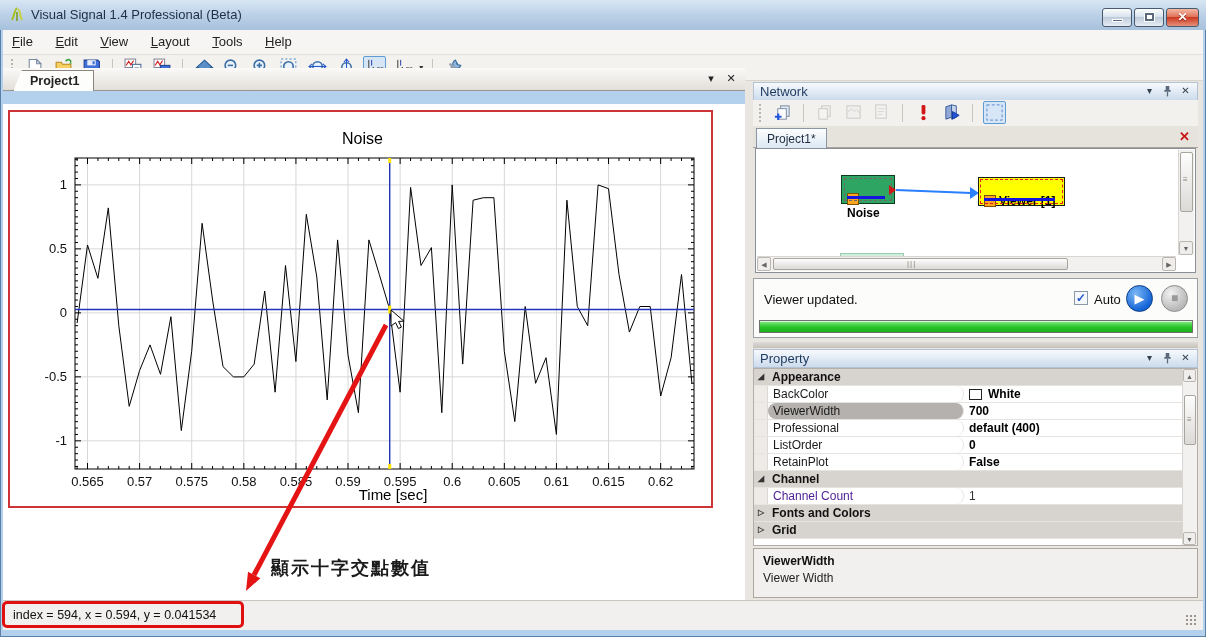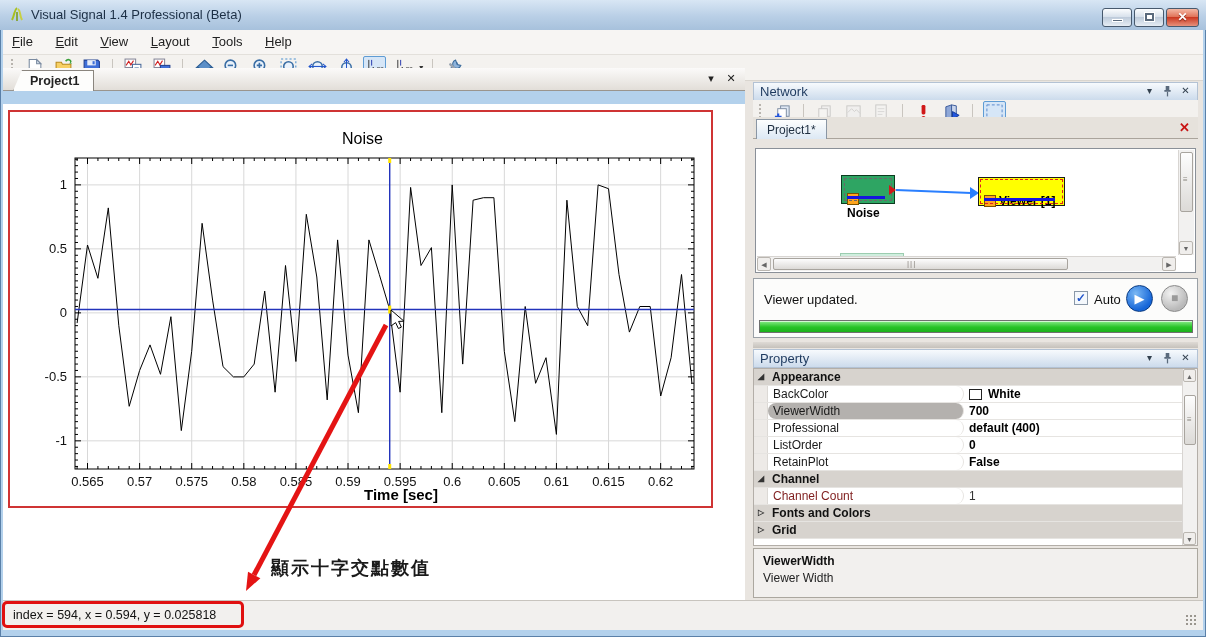--- a/index.html
+++ b/index.html
@@ -33,29 +33,29 @@
   .caret{font-size:8px;color:#333;vertical-align:top;line-height:25px;}
   
   .doc-tabbar{position:absolute;left:3px;top:68px;width:742px;height:23px;background:linear-gradient(#fbfaf9,#e2ded8);border-bottom:1px solid #9a958e;}
   .doc-tab{position:absolute;left:10px;top:2px;height:21px;padding:3px 14px 0 16px;background:#fdfdfc;border:1px solid #8a857e;border-bottom:none;
            font-size:12.5px;font-weight:bold;color:#222;clip-path:polygon(9px 0,100% 0,100% 100%,0 100%);}
   .tabbar-btn{position:absolute;top:4px;font-size:11px;color:#222;width:16px;text-align:center;}
   .doc-canvas{position:absolute;left:3px;top:104px;width:742px;height:496px;background:#fff;overflow:hidden;}
   .viewer-frame{position:absolute;left:5px;top:6px;width:705px;height:398px;border:2px solid #cf3434;background:#fff;}
   #chart-svg{position:absolute;left:0;top:0;}
   .chart-title{position:absolute;left:0;top:18px;width:705px;text-align:center;font-size:16px;color:#000;}
-  .chart-xlabel{position:absolute;left:81px;top:374px;width:620px;text-align:center;font-size:15px;color:#000;font-weight:bold;}
+  .chart-xlabel{position:absolute;left:73px;top:374px;width:620px;text-align:center;font-size:15px;color:#000;}
   .cjk-annotation{position:absolute;left:268px;top:452px;font-size:18px;font-weight:600;color:#1a1a1a;letter-spacing:2px;}
   
   .right-panel{position:absolute;left:745px;top:81px;width:458px;height:519px;background:#e9e5e0;}
   .panel-header{position:absolute;left:8px;width:445px;height:19px;background:linear-gradient(#f7fafd,#ccdbec);
                 border:1px solid #b3c2d4;font-size:13px;color:#1e3a5f;padding:1px 6px;}
   .ph-btn{position:absolute;top:2px;width:15px;text-align:center;font-size:10px;color:#33414f;}
   .net-toolbar{position:absolute;left:8px;top:19px;width:445px;height:26px;background:#f3f1ee;padding-left:6px;}
-  .net-tabrow{position:absolute;left:8px;top:36px;width:445px;height:22px;background:#e6e2dc;border-bottom:1px solid #aaa49c;}
+  .net-tabrow{position:absolute;left:8px;top:45px;width:445px;height:22px;background:#e6e2dc;border-bottom:1px solid #aaa49c;}
   .net-tab{position:absolute;left:3px;top:2px;height:20px;padding:3px 10px 0 10px;background:linear-gradient(#fdfefe,#dce8f4);
            border:1px solid #8a96a4;border-bottom:none;font-size:12px;color:#1e2e40;}
   .net-tab-close{position:absolute;right:8px;top:3px;color:#c81414;font-weight:bold;font-size:13px;}
   .net-canvas{position:absolute;left:10px;top:67px;width:441px;height:125px;background:#fff;border:1px solid #8a9098;}
   .node{position:absolute;height:29px;padding:16px 6px 0 5px;font-size:12px;font-weight:600;color:#000;}
   .node .node-icon{display:inline-block;width:12px;height:12px;background:#ffa51e;border:1px solid #7a5200;vertical-align:-2px;margin-right:3px;}
   .node .node-underline{position:absolute;left:5px;right:9px;bottom:4px;height:3px;background:#1515dd;}
   .node-noise{left:85px;top:26px;width:54px;background:#2ea563;border:1px solid #0c3c20;outline:1px dashed #6a6a6a;outline-offset:-4px;}
   .node-viewer{left:222px;top:28px;width:87px;background:#ffff00;border:1px solid #1a1a1a;outline:1px dashed #e02020;outline-offset:-3px;}
   .port-out{position:absolute;right:-7px;top:9px;width:0;height:0;border:5px solid transparent;border-left:7px solid #d01818;}
@@ -80,21 +80,21 @@
   
   .prop-grid{position:absolute;left:8px;top:287px;width:445px;height:178px;background:#fff;border:1px solid #b3aea8;}
   .prow{position:relative;display:flex;height:17px;border-bottom:1px solid #e6e4e1;background:#fff;font-size:12px;line-height:15px;}
   .prow .ind{width:14px;background:#edeae7;border-right:1px solid #dcd9d5;flex:none;}
   .prow .plabel{width:196px;padding:1px 5px;border-right:1px solid #e6e4e1;color:#1a1a1a;flex:none;overflow:hidden;border-radius:8px;}
   .prow .pvalue{flex:1;padding:1px 5px;font-weight:bold;color:#000;overflow:hidden;}
   .prow.selrow .plabel{background:#b4b1ae;}
   .prow.category{background:#d7d3ce;font-weight:bold;color:#111;}
   .prow.category .exp{width:14px;text-align:center;font-size:8px;line-height:16px;color:#333;flex:none;}
   .prow.category .cat-label{padding:1px 4px;}
-  .prow .graylabel{color:#7f1d1d;}
+  .prow .graylabel{color:#4c1d95;}
   .prow .val-normal{font-weight:normal;color:#333;}
   .swatch{display:inline-block;width:13px;height:11px;background:#fff;border:1px solid #222;vertical-align:-2px;margin-right:6px;}
   .pg-scroll{position:absolute;right:0;top:0;width:15px;height:176px;background:#f2f1f0;border-left:1px solid #d8d5d2;}
   .prop-desc{position:absolute;left:8px;top:467px;width:445px;height:50px;background:#f2f0ee;border:1px solid #aba79f;padding:5px 9px;}
   .pd-name{font-size:12px;font-weight:bold;color:#111;}
   .pd-text{font-size:12px;color:#222;margin-top:3px;}
   
   .statusbar{position:absolute;left:3px;right:3px;top:600px;height:30px;background:#f2f0ee;border-top:1px solid #c8c4be;}
   .sb-readout{position:absolute;left:10px;top:7px;font-size:12.5px;color:#111;}
   .sb-grip2{position:absolute;right:6px;bottom:4px;width:12px;height:12px;
@@ -643,21 +643,21 @@
       </div>
     </div>
 
     <div class="prop-desc">
       <div class="pd-name">ViewerWidth</div>
       <div class="pd-text">Viewer Width</div>
     </div>
   </div>
 
   <div class="statusbar">
-    <span class="sb-readout">index = 594, x = 0.594, y = 0.025818</span>
+    <span class="sb-readout">index = 594, x = 0.594, y = 0.041534</span>
     <span class="sb-grip2"></span>
   </div>
   <div class="red-box"></div>
 
   <svg class="overlay" width="1206" height="637">
     <line x1="386" y1="325" x2="254" y2="575" stroke="#e41414" stroke-width="5"></line>
     <polygon points="246,591 260.4,578.2 248,571.8" fill="#e41414"></polygon>
     <path d="M391 310 l0 16 l4.6 -3.4 l2.8 5.9 l3 -1.4 l-2.8 -5.7 l5.4 -0.2 Z" fill="#fff" stroke="#000" stroke-width="1"></path>
   </svg>
 </div>

